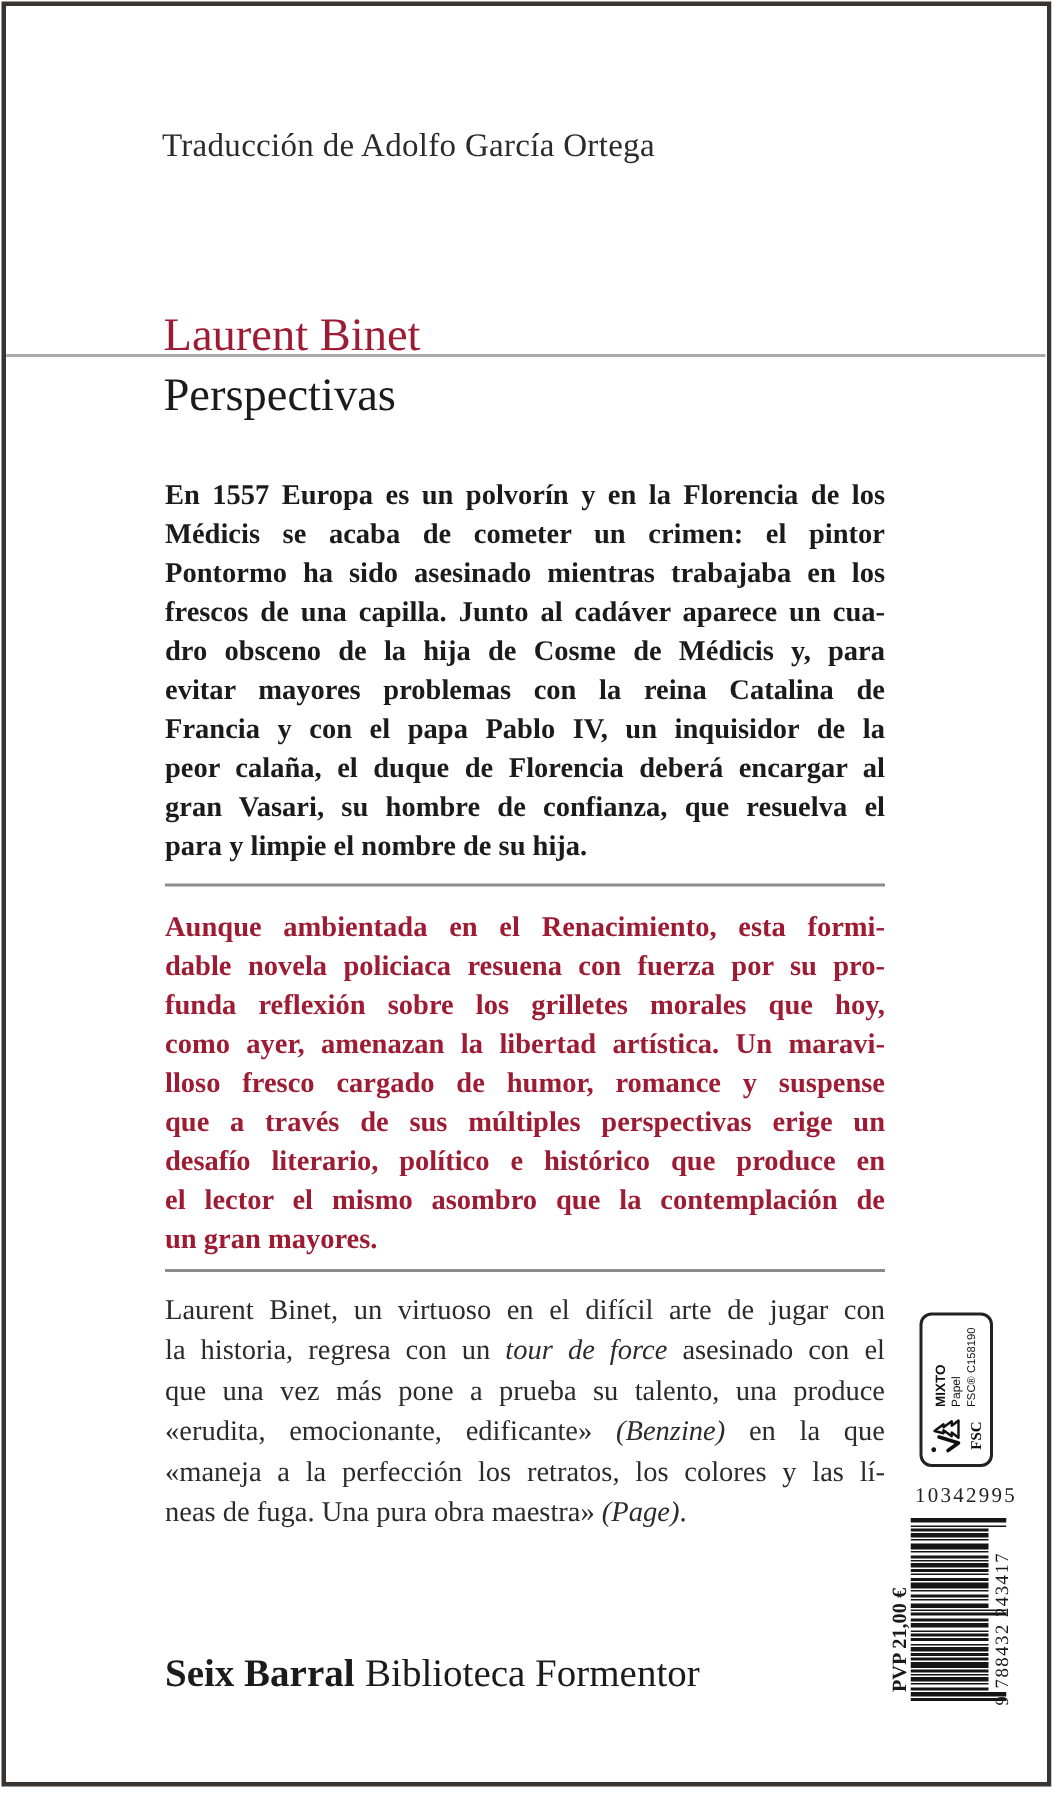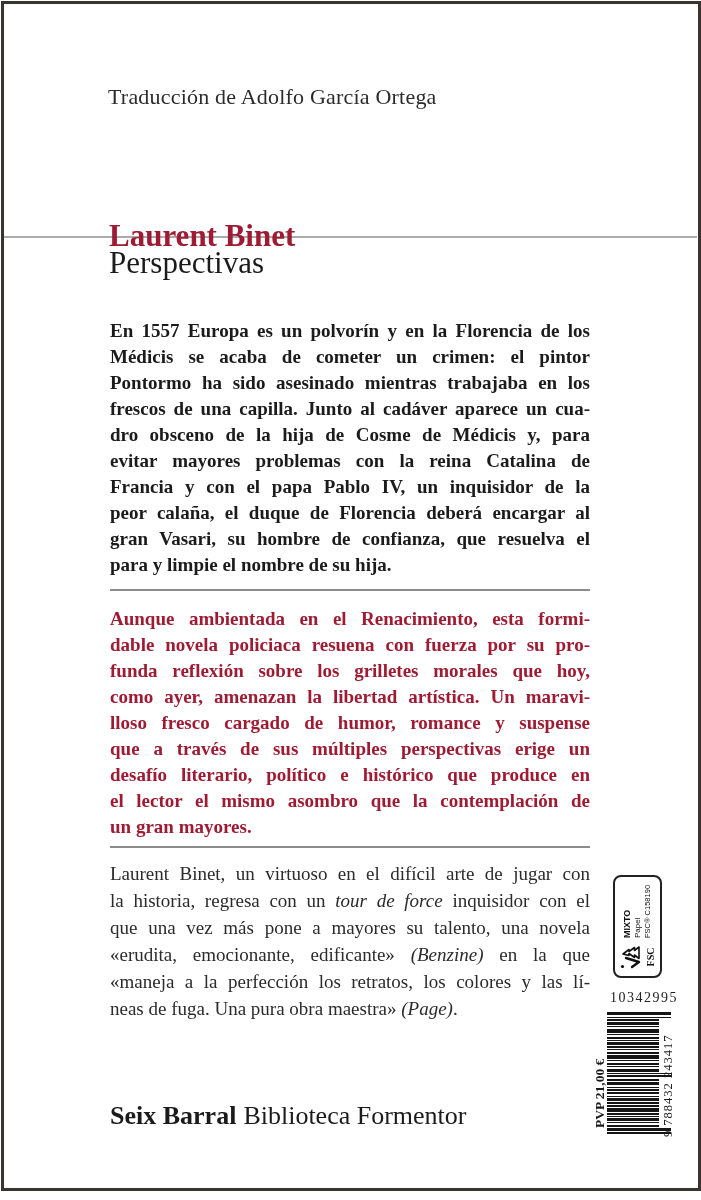--- a/index.html
+++ b/index.html
@@ -11,22 +11,22 @@
   }
   .frame {
     position:absolute; left:1px; top:1px; width:694px; height:1184px;
     border:3px solid var(--frame_color,#3a3430);
   }
   .credit {
     position:absolute; left:108px; top:84px;
     font-size:22px; color:var(--text_body,#333); letter-spacing:0.2px;
   }
   .author {
-    position:absolute; left:109px; top:220px;
-    font-size:31px; font-weight:bold; color:var(--accent_red,#9e1c33); line-height:32px;
+    position:absolute; left:109px; top:207px;
+    font-size:31px; font-weight:normal; color:var(--accent_red,#9e1c33); line-height:32px;
   }
   .rule-full {
     position:absolute; left:4px; right:4px; top:236px; height:2px;
     background:var(--rule_gray,#ababab);
   }
   .book-title {
     position:absolute; left:109px; top:246px;
     font-size:31px; color:var(--text_dark,#1c1c1c); line-height:34px;
   }
   .para { position:absolute; left:110px; width:480px; }
@@ -111,22 +111,22 @@
     <div class="line"><span>que a través de sus múltiples perspectivas erige un</span></div>
     <div class="line"><span>desafío literario, político e histórico que produce en</span></div>
     <div class="line"><span>el lector el mismo asombro que la contemplación de</span></div>
     <div class="line"><span>un gran mayores.</span></div>
   </div>
 
 <div class="divider" id="divider-2"></div>
 
 <div class="para" id="press">
     <div class="line"><span>Laurent Binet, un virtuoso en el difícil arte de jugar con</span></div>
-    <div class="line"><span>la historia, regresa con un </span><span class="italic">tour de force</span><span> inquisidor con el</span></div>
-    <div class="line"><span>que una vez más pone a mayores su talento, una novela</span></div>
+    <div class="line"><span>la historia, regresa con un </span><span class="italic">tour de force</span><span> asesinado con el</span></div>
+    <div class="line"><span>que una vez más pone a prueba su talento, una produce</span></div>
     <div class="line"><span>«erudita, emocionante, edificante» </span><span class="italic">(Benzine)</span><span> en la que</span></div>
     <div class="line"><span>«maneja a la perfección los retratos, los colores y las lí-</span></div>
     <div class="line"><span>neas de fuga. Una pura obra maestra» </span><span class="italic">(Page)</span><span>.</span></div>
   </div>
 
 <div class="footer">
   <span class="publisher">Seix Barral</span><span class="collection">Biblioteca Formentor</span>
 </div>
 
 <div class="fsc-label">

